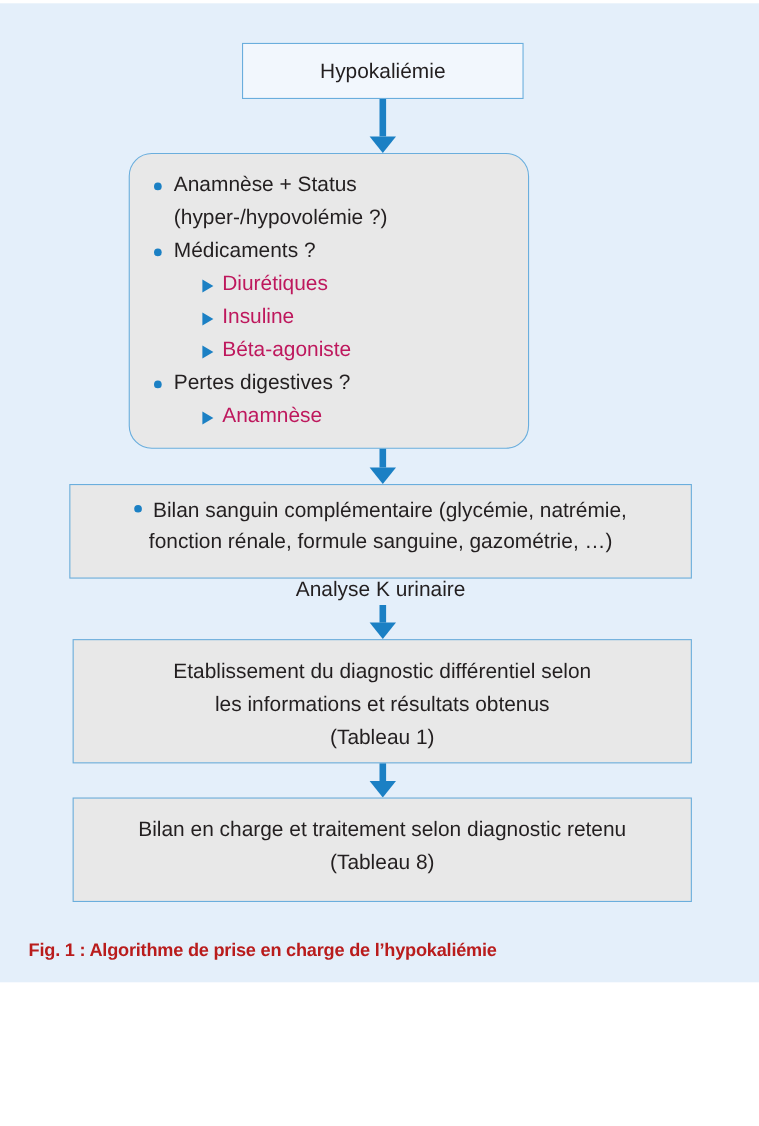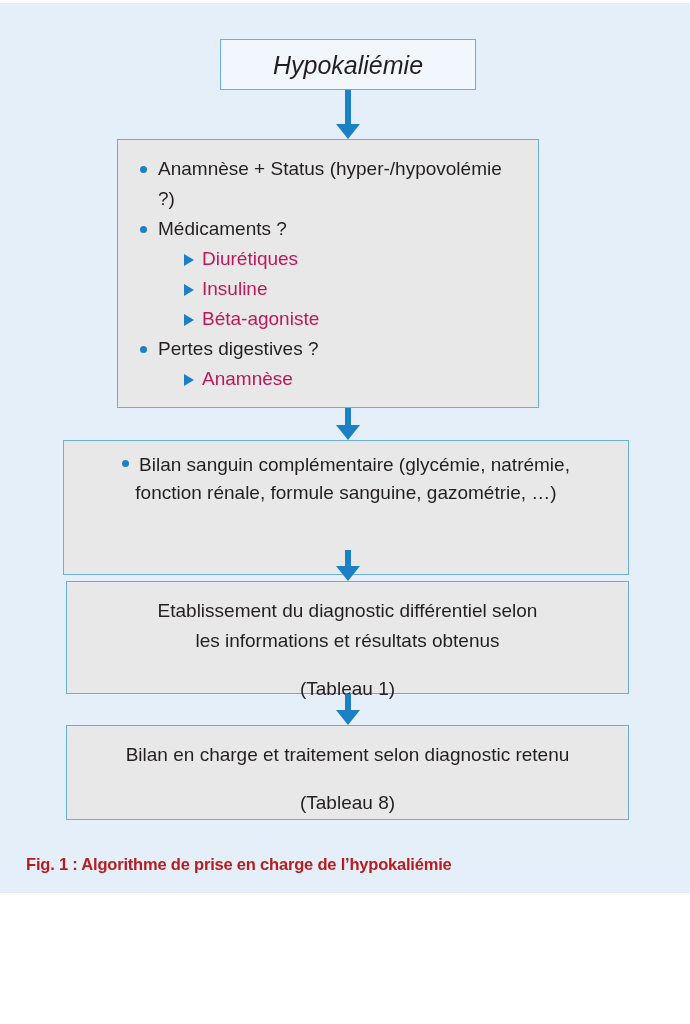--- a/index.html
+++ b/index.html
@@ -35,49 +35,47 @@
   }
   .flow-box.top-box {
     background: #f2f7fd;
   }
 
   
   #box-hypokaliemie {
     left: 220px; top: 36px; width: 256px; height: 51px;
   }
   #box-anamnese {
-    left: 117px; top: 136px; width: 422px; height: 269px;
+    left: 117px; top: 136px; width: 364px; height: 269px; border-radius: 21px;
   }
   #box-bilan {
-    left: 63px; top: 437px; width: 566px; height: 135px;
+    left: 63px; top: 437px; width: 566px; height: 86px;
   }
   #box-diagnostic {
     left: 66px; top: 578px; width: 563px; height: 113px;
   }
   #box-priseencharge {
     left: 66px; top: 722px; width: 563px; height: 95px;
   }
 
   
   .center-text {
     text-align: center;
     font-size: 19px;
     line-height: 30px;
     color: #231f20;
   }
   #box-hypokaliemie .center-text {
     line-height: 51px;
-    font-size: 25px;
-    font-style: italic;
+    font-size: 19px;
   }
   .box-pad {
     padding: 14px 18px 0 18px;
   }
   .spaced-line {
-    margin-top: 18px;
   }
 
   
   .bullet-list {
     list-style: none;
     margin: 0;
     padding: 0;
   }
   .bullet-item {
     position: relative;
@@ -218,20 +216,21 @@
 
   <div class="arrow" id="arrow-2">
     <div class="shaft"></div>
     <div class="head"></div>
   </div>
 
   <div class="flow-box" id="box-bilan">
     <div class="bilan-block">
       <div class="bilan-bullet">Bilan sanguin complémentaire (glycémie, natrémie,</div>
       <div>fonction rénale, formule sanguine, gazométrie, …)</div>
+      <div class="analyse-line">Analyse K urinaire</div>
     </div>
   </div>
 
   <div class="arrow" id="arrow-3">
     <div class="shaft"></div>
     <div class="head"></div>
   </div>
 
   <div class="flow-box" id="box-diagnostic">
     <div class="center-text box-pad">

